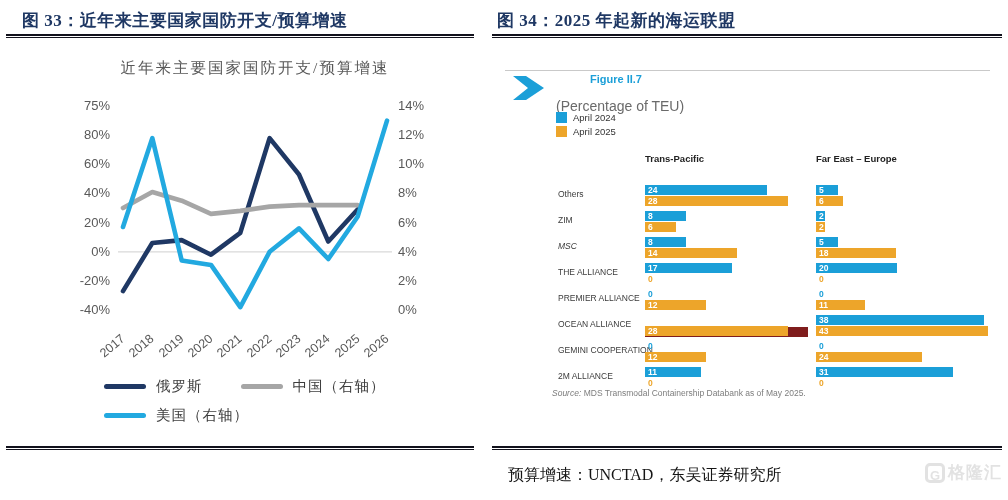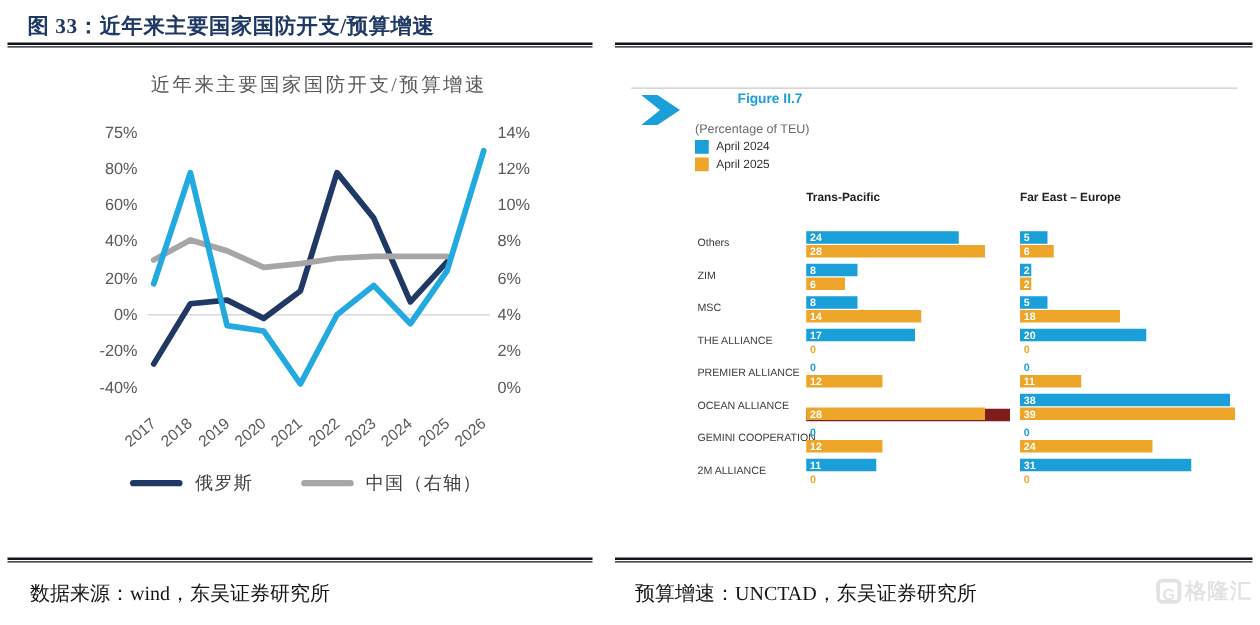--- a/index.html
+++ b/index.html
@@ -32,21 +32,21 @@
         column-gap:38px;row-gap:10px;}
   .lg-item{display:flex;align-items:center;gap:10px;font-family:"Liberation Serif","DejaVu Serif",serif;
         font-size:14.5px;color:#3d3d3d;letter-spacing:1px;}
   .lg-line{display:inline-block;width:42px;height:5px;border-radius:3px;}
 
   
   .unctad{position:absolute;left:15px;top:70px;width:485px;height:335px;border-top:1px solid #c9c9c9;}
   .u-arrow{position:absolute;left:8px;top:4px;}
   .u-figlabel{position:absolute;left:51px;top:2px;font-size:11px;font-weight:bold;color:#1b9fd8;padding-left:34px;}
   .u-title{position:absolute;left:51px;top:14px;font-size:11.5px;font-weight:bold;color:#3d3d3d;}
-  .u-sub{position:absolute;left:51px;top:27px;font-size:10px;color:#6a6a6a;}
+  .u-sub{position:absolute;left:51px;top:27px;font-size:14px;color:#6a6a6a;}
   #unctad-legend{position:absolute;left:51px;top:41px;}
   .u-lg-row{display:flex;align-items:center;gap:6px;margin-bottom:3px;}
   .u-lg-sq{width:11px;height:11px;display:inline-block;}
   .u-lg-label{font-size:9.5px;color:#333;}
   .col-header{position:absolute;top:82px;font-size:9.5px;font-weight:bold;color:#222;white-space:nowrap;}
   .bar-label{position:absolute;font-size:8.5px;color:#3b3b3b;white-space:nowrap;}
   .bar{position:absolute;height:10px;line-height:10.5px;font-size:8.5px;font-weight:bold;color:#fff;
         padding-left:3px;box-sizing:border-box;white-space:nowrap;}
   .bar-zero{position:absolute;height:10px;line-height:10px;font-size:8.5px;font-weight:bold;white-space:nowrap;}
   .u-source{position:absolute;left:47px;top:317px;font-size:8.5px;color:#7d7d7d;}
@@ -112,27 +112,31 @@
 
     <div id="line-legend">
         <div class="lg-item">
           <span class="lg-line" style="background: rgb(31, 56, 100);"></span>
           <span>俄罗斯</span>
         </div>
         <div class="lg-item">
           <span class="lg-line" style="background: rgb(166, 166, 166);"></span>
           <span>中国（右轴）</span>
         </div>
+        <div class="lg-item">
+          <span class="lg-line" style="background: rgb(34, 169, 224);"></span>
+          <span>美国（右轴）</span>
+        </div>
       </div>
 
     <div class="rule rule-bottom" style="left:6px;width:468px;"></div>
-    <div class="caption" style="left:24px;">数据来源：wind，东吴证券研究所</div>
   </div>
 
   <div class="panel panel-right">
+    <div class="panel-header" style="left:7px;">图 34：2025 年起新的海运联盟</div>
     <div class="rule rule-top" style="left:2px;width:510px;"></div>
 
     <div class="unctad">
       <svg class="u-arrow" width="32" height="26" viewBox="0 0 32 26">
         <polygon points="0,1 13,1 31,13 13,25 0,25 15,13" fill="#1B9FD8"></polygon>
       </svg>
       <div class="u-figlabel">Figure II.7</div>
       <div class="u-sub">(Percentage of TEU)</div>
       <div id="unctad-legend">
           <div class="u-lg-row">
@@ -150,51 +154,55 @@
           <div class="bar-label" style="left: 53px; top: 118px;">Others</div>
           <div class="bar" style="left: 140px; top: 114px; width: 122.4px; background: rgb(27, 159, 216);">24</div>
           <div class="bar" style="left: 140px; top: 125px; width: 142.8px; background: rgb(237, 165, 42);">28</div>
           <div class="bar" style="left: 311px; top: 114px; width: 22.1px; background: rgb(27, 159, 216);">5</div>
           <div class="bar" style="left: 311px; top: 125px; width: 26.5px; background: rgb(237, 165, 42);">6</div>
           <div class="bar-label" style="left: 53px; top: 144px;">ZIM</div>
           <div class="bar" style="left: 140px; top: 140px; width: 40.8px; background: rgb(27, 159, 216);">8</div>
           <div class="bar" style="left: 140px; top: 151px; width: 30.6px; background: rgb(237, 165, 42);">6</div>
           <div class="bar" style="left: 311px; top: 140px; width: 8.8px; background: rgb(27, 159, 216);">2</div>
           <div class="bar" style="left: 311px; top: 151px; width: 8.8px; background: rgb(237, 165, 42);">2</div>
-          <div class="bar-label" style="left: 53px; top: 170px;">MSC</div>
+          <div class="bar-label" style="left: 53px; top: 170px; font-style: italic;">MSC</div>
           <div class="bar" style="left: 140px; top: 166px; width: 40.8px; background: rgb(27, 159, 216);">8</div>
           <div class="bar" style="left: 140px; top: 177px; width: 92px; background: rgb(237, 165, 42);">14</div>
           <div class="bar" style="left: 311px; top: 166px; width: 22.1px; background: rgb(27, 159, 216);">5</div>
           <div class="bar" style="left: 311px; top: 177px; width: 79.6px; background: rgb(237, 165, 42);">18</div>
           <div class="bar-label" style="left: 53px; top: 196px;">THE ALLIANCE</div>
           <div class="bar" style="left: 140px; top: 192px; width: 86.7px; background: rgb(27, 159, 216);">17</div>
           <div class="bar-zero" style="left: 143px; top: 203px; color: rgb(237, 165, 42);">0</div>
-          <div class="bar" style="left: 311px; top: 192px; width: 101px; background: rgb(27, 159, 216);">20</div>
+          <div class="bar" style="left: 311px; top: 192px; width: 81px; background: rgb(27, 159, 216);">20</div>
           <div class="bar-zero" style="left: 314px; top: 203px; color: rgb(237, 165, 42);">0</div>
           <div class="bar-label" style="left: 53px; top: 222px;">PREMIER ALLIANCE</div>
           <div class="bar-zero" style="left: 143px; top: 218px; color: rgb(27, 159, 216);">0</div>
           <div class="bar" style="left: 140px; top: 229px; width: 61.2px; background: rgb(237, 165, 42);">12</div>
           <div class="bar-zero" style="left: 314px; top: 218px; color: rgb(27, 159, 216);">0</div>
           <div class="bar" style="left: 311px; top: 229px; width: 48.6px; background: rgb(237, 165, 42);">11</div>
           <div class="bar-label" style="left: 53px; top: 248px;">OCEAN ALLIANCE</div>
           <div class="bar" style="left: 140px; top: 256px; width: 163.2px; background: #7f1d1d;">32</div>
           <div class="bar" style="left: 140px; top: 255px; width: 142.8px; background: rgb(237, 165, 42);">28</div>
           <div class="bar" style="left: 311px; top: 244px; width: 168px; background: rgb(27, 159, 216);">38</div>
-          <div class="bar" style="left: 311px; top: 255px; width: 172.4px; background: rgb(237, 165, 42);">39</div>
+          <div class="bar" style="left: 311px; top: 255px; width: 172.4px; background: rgb(237, 165, 42);">43</div>
           <div class="bar-label" style="left: 53px; top: 274px;">GEMINI COOPERATION</div>
           <div class="bar-zero" style="left: 143px; top: 270px; color: rgb(27, 159, 216);">0</div>
           <div class="bar" style="left: 140px; top: 281px; width: 61.2px; background: rgb(237, 165, 42);">12</div>
           <div class="bar-zero" style="left: 314px; top: 270px; color: rgb(27, 159, 216);">0</div>
           <div class="bar" style="left: 311px; top: 281px; width: 106.1px; background: rgb(237, 165, 42);">24</div>
           <div class="bar-label" style="left: 53px; top: 300px;">2M ALLIANCE</div>
           <div class="bar" style="left: 140px; top: 296px; width: 56.1px; background: rgb(27, 159, 216);">11</div>
           <div class="bar-zero" style="left: 143px; top: 307px; color: rgb(237, 165, 42);">0</div>
           <div class="bar" style="left: 311px; top: 296px; width: 137px; background: rgb(27, 159, 216);">31</div>
           <div class="bar-zero" style="left: 314px; top: 307px; color: rgb(237, 165, 42);">0</div>
         </div>
+      <div class="u-source">
+        <em>Source:</em>
+        <span>MDS Transmodal Containership Databank as of May 2025.</span>
+      </div>
     </div>
 
     <div class="rule rule-bottom" style="left:2px;width:510px;"></div>
     <div class="caption" style="left:18px;">预算增速：UNCTAD，东吴证券研究所</div>
 
     <div class="watermark">
       <span class="wm-box">G</span>
       <span class="wm-text">格隆汇</span>
     </div>
   </div>

